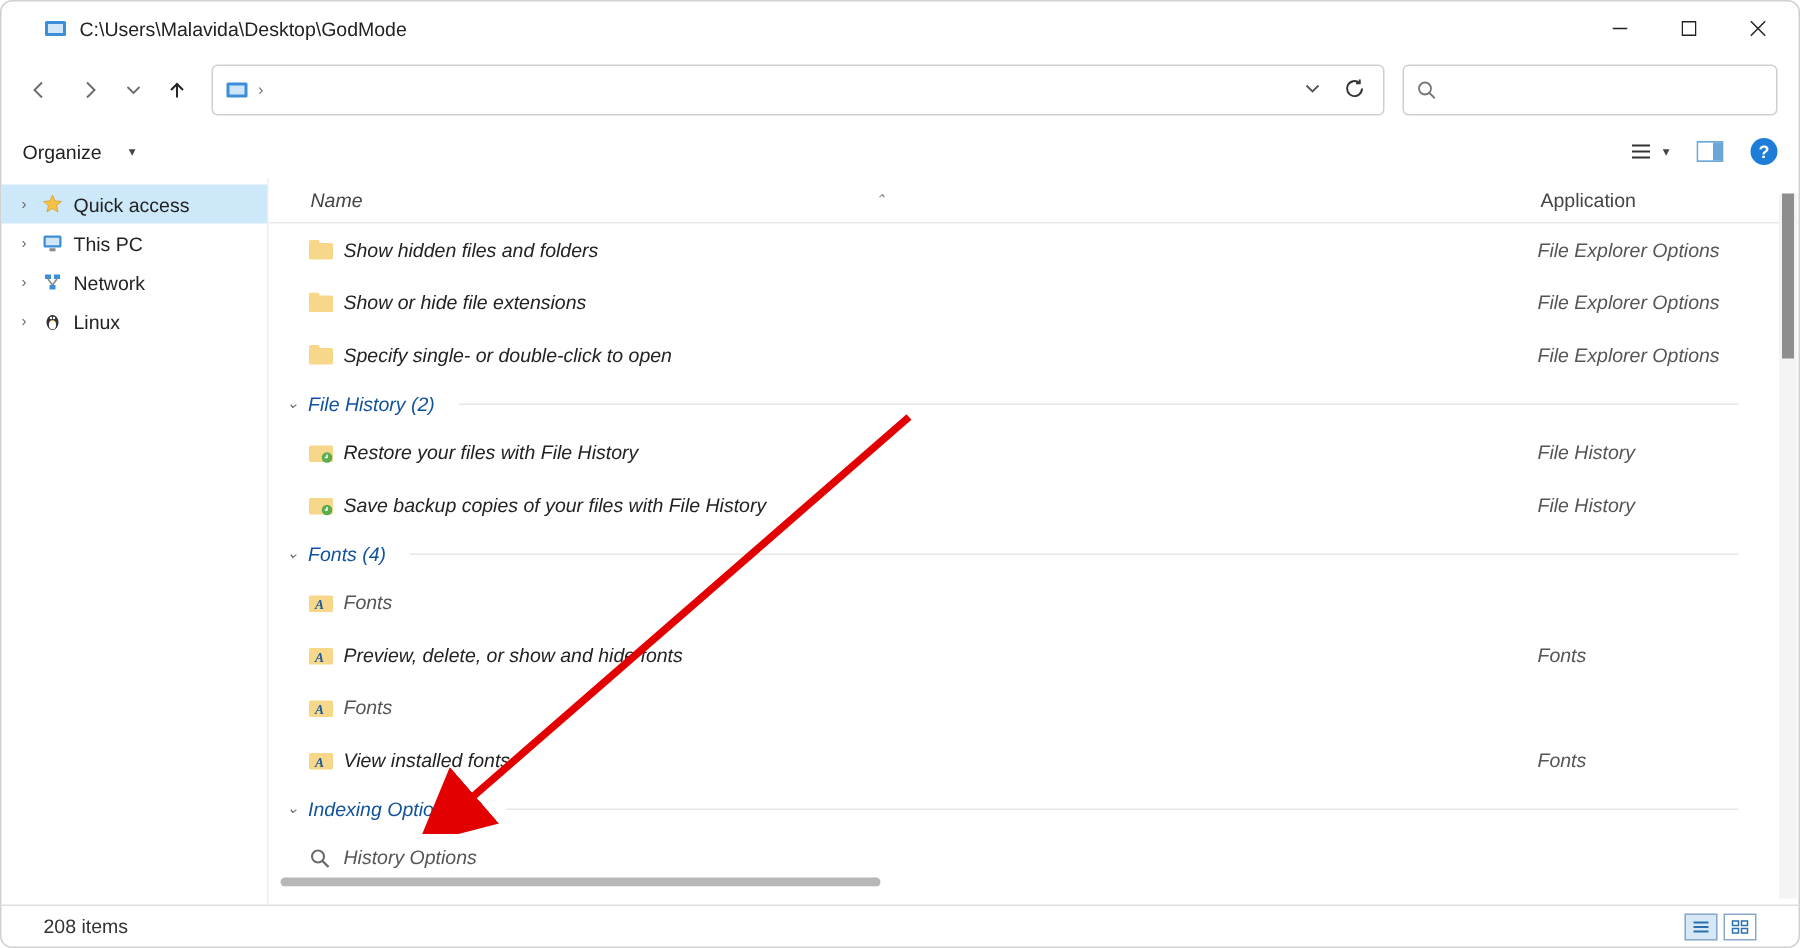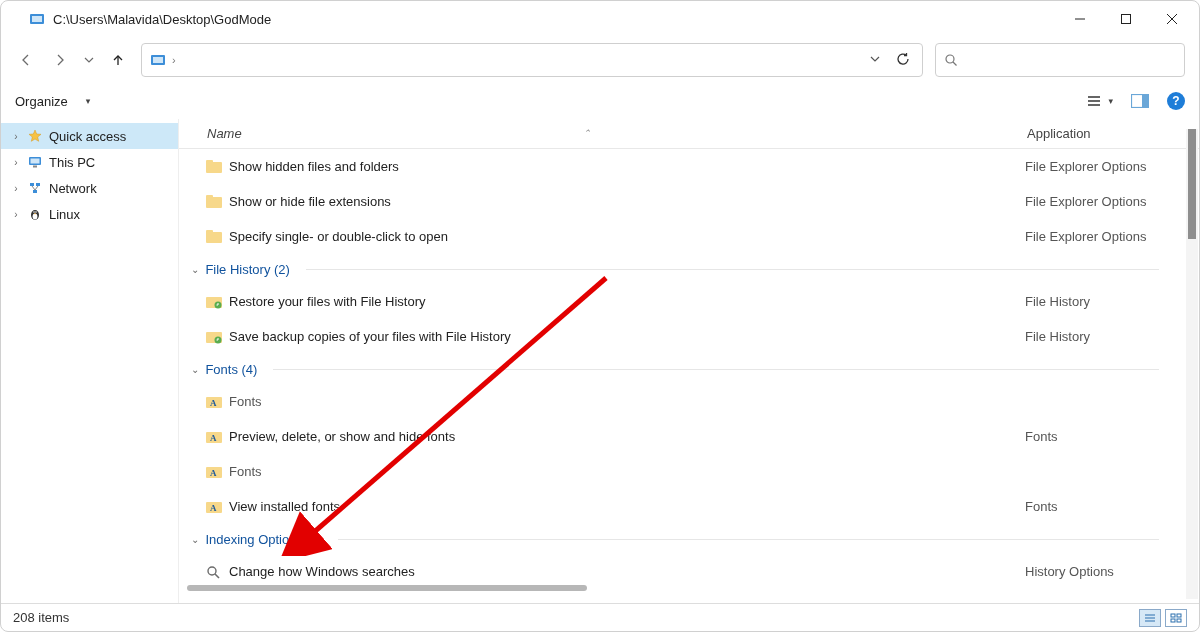--- a/index.html
+++ b/index.html
@@ -137,20 +137,21 @@
     position:absolute; left:376px; top:2px;
     font-size:9px; color:#888;
   }
   .col-app { flex:0 0 150px; }
 
   .rows {
     position:absolute;
     top:30px; left:0; right:0; bottom:12px;
     overflow:hidden;
     padding-left: 8px;
+    font-style: italic;
   }
 
   .group-header {
     display:flex; align-items:center;
     gap:6px;
     height: 30px;
     margin-left: 4px;
     color:#10529d;
     font-size:13px;
   }
@@ -174,21 +175,21 @@
     width: 400px; height:6px;
     background:#b7b7b7;
     border-radius:3px;
   }
 
   
   .status {
     height: 28px;
     border-top: 1px solid #ddd;
     display:flex; align-items:center;
-    padding: 0 12px;
+    padding: 0 28px;
     font-size:13px; color:#333;
     justify-content:space-between;
   }
   .view-toggles { display:flex; gap:4px; }
   .toggle-box {
     width:22px; height:18px;
     border:1px solid #8aa9c9;
     display:flex; align-items:center; justify-content:center;
   }
   .toggle-box.active { background:#d6e8f6; }
@@ -496,21 +497,20 @@
         <span>Indexing Options (1)</span>
         <span class="group-line"></span>
       </div>
       <div class="item-row">
         <span class="icon-slot">
           <svg width="16" height="14" viewBox="0 0 16 14">
               <circle cx="6" cy="6" r="4" fill="none" stroke="#6b6b6b" stroke-width="1.4"></circle>
               <line x1="9" y1="9" x2="13" y2="13" stroke="#6b6b6b" stroke-width="1.6"></line>
             </svg>
         </span>
-        <span class="name">Change how Windows searches</span>
         <span class="app">History Options</span>
       </div>
 
       <div class="group-header">
         
         
         
       </div>
 
       <div class="hscroll"></div>

